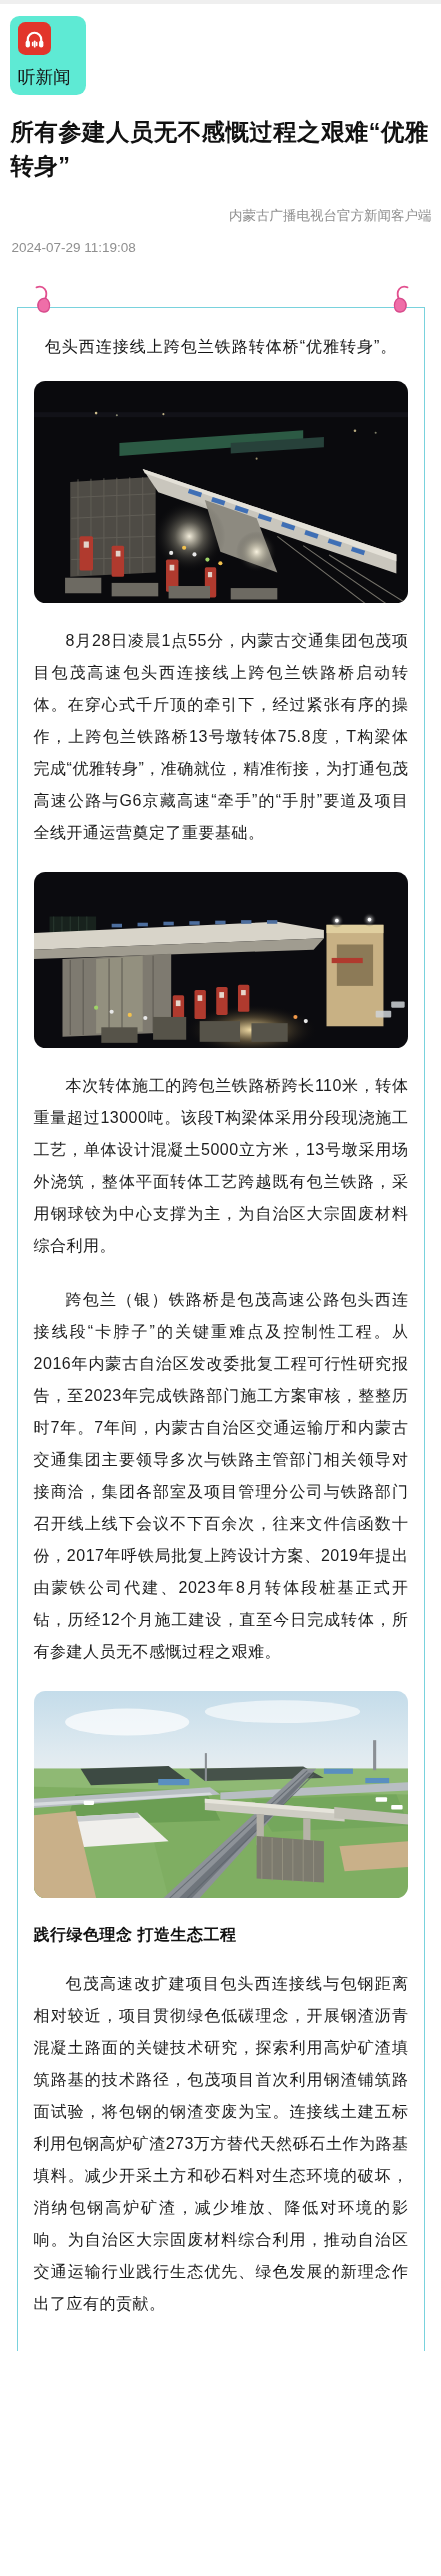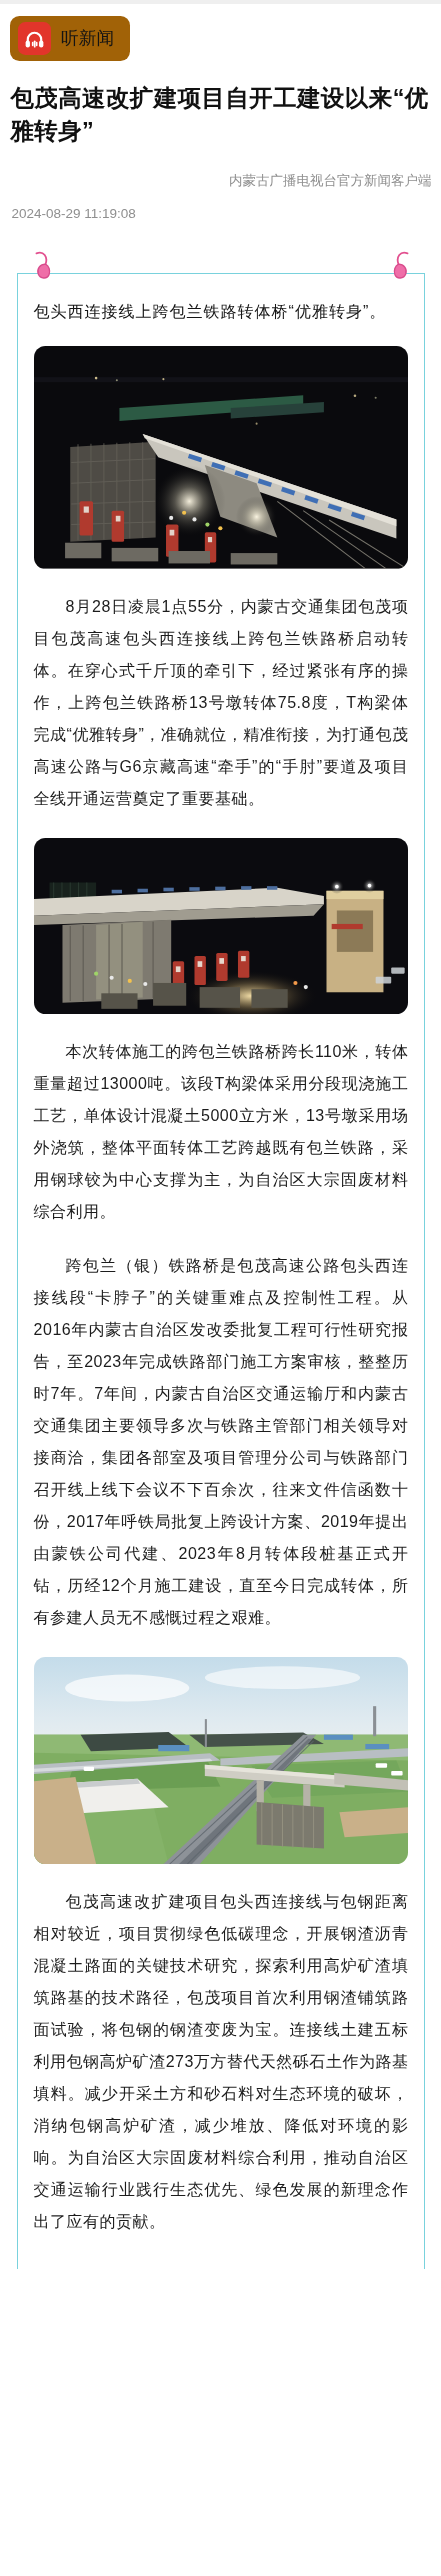--- a/index.html
+++ b/index.html
@@ -1,34 +1,34 @@
 <!DOCTYPE html>
 <html style="font-size:8.3px"><head>
 <meta charset="utf-8">
 <style>
   html,body{margin:0;padding:0;background:#ffffff;}
   body{width:442px;font-family:"Liberation Sans","DejaVu Sans",sans-serif;color:#1c1c1c;overflow-x:hidden;}
   .top-hairline{height:4.2px;background:#efefef;}
   
-  .listen-pill{display:inline-flex;align-items:center;gap:10.4px;background:#a16207;border-radius:9.4px;
-    padding:6.2px 15.6px 6.2px 7.3px;margin:11.4px 0 0 10.4px;cursor:pointer;}
+  .listen-pill{display:inline-flex;gap:10.4px;background:#5eead4;border-radius:9.4px;
+    padding:6.2px 15.6px 6.2px 7.3px;margin:11.4px 0 0 10.4px;cursor:pointer;flex-direction:column;}
   .listen-icon{width:33px;height:33px;border-radius:7.3px;background:#e2352b;display:flex;align-items:center;justify-content:center;}
   .listen-icon svg{width:23px;height:23px;}
   .listen-label{font-size:17.7px;color:#141414;}
   
   .title{margin:21px 10.4px 0 10.4px;font-size:23.4px;font-weight:bold;line-height:1.42;color:#111;letter-spacing:0.5px;}
   .source{margin:24px 10.4px 0 11.4px;font-size:13.5px;color:#8f8f8f;text-align:right;}
   .date{margin:15.6px 10.4px 0 11.4px;font-size:13.5px;color:#8f8f8f;}
   
   .content-wrap{position:relative;margin-top:52px;}
   .deco{position:absolute;width:27px;height:33px;}
   .deco-left{left:32px;top:-24px;}
   .deco-right{right:30px;top:-24px;transform:scaleX(-1);}
   .content-box{margin:0 17px;border:1px solid #79d2dd;border-bottom:none;padding:25px 15.6px 31px 15.6px;}
-  .caption{font-size:16px;color:#151515;margin:3.1px 0 0 0;letter-spacing:1px;}
+  .caption{text-align:center;font-size:16px;color:#151515;margin:3.1px 0 0 0;letter-spacing:1px;}
   .photo{display:block;width:100%;border-radius:11.4px;overflow:hidden;margin:23px 0 0 0;line-height:0;}
   .photo svg{width:100%;display:block;}
   p.body{font-size:16px;line-height:32px;text-align:justify;text-indent:2em;margin:22px 0 0 0;color:#1c1c1c;letter-spacing:0.5px;}
   .subhead{font-size:16px;font-weight:bold;margin:27px 0 0 0;color:#111;letter-spacing:0.5px;}
 </style>
 </head>
 <body>
 
 
 
@@ -43,23 +43,23 @@
       <rect x="33.5" y="28" width="9" height="15" rx="4.5" fill="#ffffff"></rect>
       <rect x="18.5" y="31" width="3.6" height="9" rx="1.8" fill="#ffffff"></rect>
       <rect x="22.6" y="28" width="3.6" height="15" rx="1.8" fill="#ffffff"></rect>
       <rect x="26.7" y="31" width="3.6" height="9" rx="1.8" fill="#ffffff"></rect>
     </svg>
   </span>
   <span class="listen-label">听新闻</span>
 </div>
 
 
-<h1 class="title">包茂高速改扩建项目自开工建设以来“优雅转身”</h1>
+<h1 class="title">所有参建人员无不感慨过程之艰难“优雅转身”</h1>
 <div class="source">内蒙古广播电视台官方新闻客户端</div>
-<div class="date">2024-08-29 11:19:08</div>
+<div class="date">2024-07-29 11:19:08</div>
 
 
 <div class="content-wrap">
 
   <svg class="deco deco-left" viewBox="0 0 60 70">
     <path d="M10 8 C 26 2, 36 16, 30 32" fill="none" stroke="#e2508f" stroke-width="4" stroke-linecap="round"></path>
     <path d="M30 32 C 18 32, 10 42, 14 54 C 18 65, 34 66, 38 55 C 41 46, 38 36, 30 32 Z" fill="#ef6ea8" stroke="#d84b8c" stroke-width="3"></path>
   </svg>
   <svg class="deco deco-right" viewBox="0 0 60 70">
     <path d="M10 8 C 26 2, 36 16, 30 32" fill="none" stroke="#e2508f" stroke-width="4" stroke-linecap="round"></path>
@@ -297,20 +297,21 @@
         <g fill="#ffffff">
             <rect x="660" y="205" width="22" height="9" rx="2"></rect>
             <rect x="690" y="220" width="22" height="9" rx="2"></rect>
             <rect x="96" y="212" width="20" height="8" rx="2"></rect>
           </g>
         <rect x="655" y="95" width="6" height="58" fill="#8a8f94"></rect>
         <rect x="330" y="120" width="4" height="54" fill="#8a8f94"></rect>
       </svg>
     </span>
 
+    <div class="subhead">践行绿色理念 打造生态工程</div>
 
     <p class="body">包茂高速改扩建项目包头西连接线与包钢距离相对较近，项目贯彻绿色低碳理念，开展钢渣沥青混凝土路面的关键技术研究，探索利用高炉矿渣填筑路基的技术路径，包茂项目首次利用钢渣铺筑路面试验，将包钢的钢渣变废为宝。连接线土建五标利用包钢高炉矿渣273万方替代天然砾石土作为路基填料。减少开采土方和砂石料对生态环境的破坏，消纳包钢高炉矿渣，减少堆放、降低对环境的影响。为自治区大宗固废材料综合利用，推动自治区交通运输行业践行生态优先、绿色发展的新理念作出了应有的贡献。</p>
 
   </div>
 </div>
 
 
 
 
 

